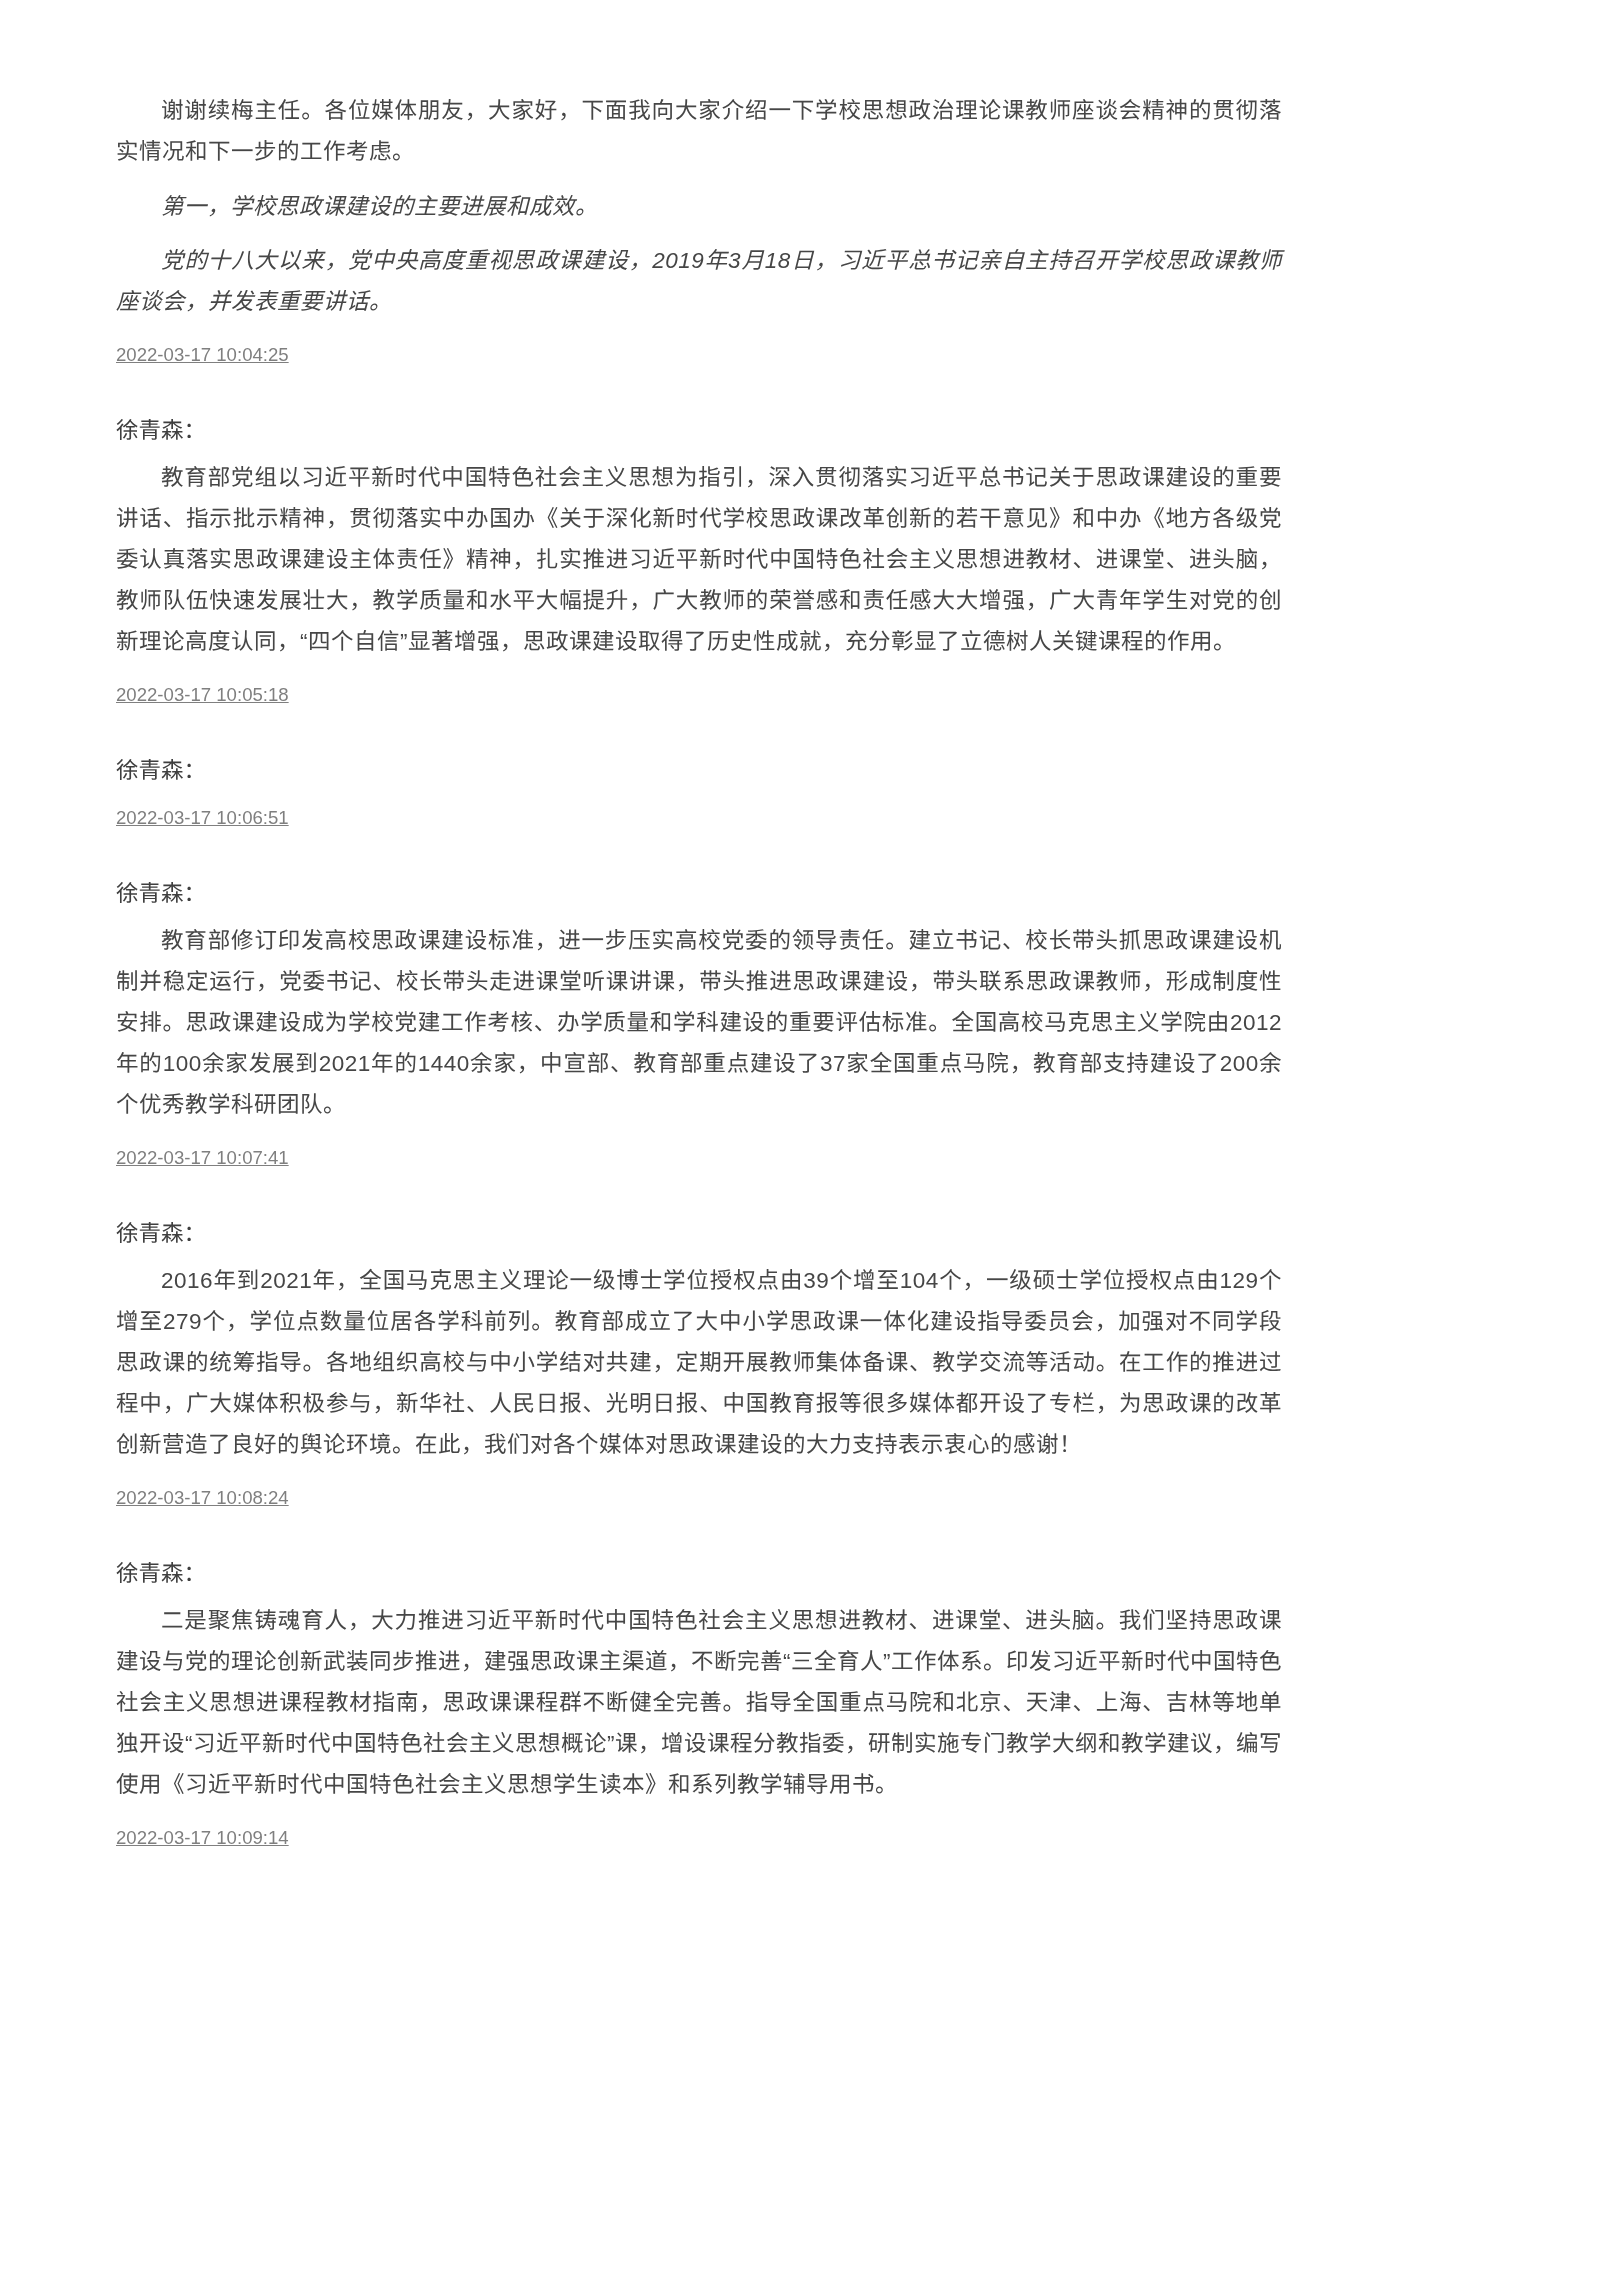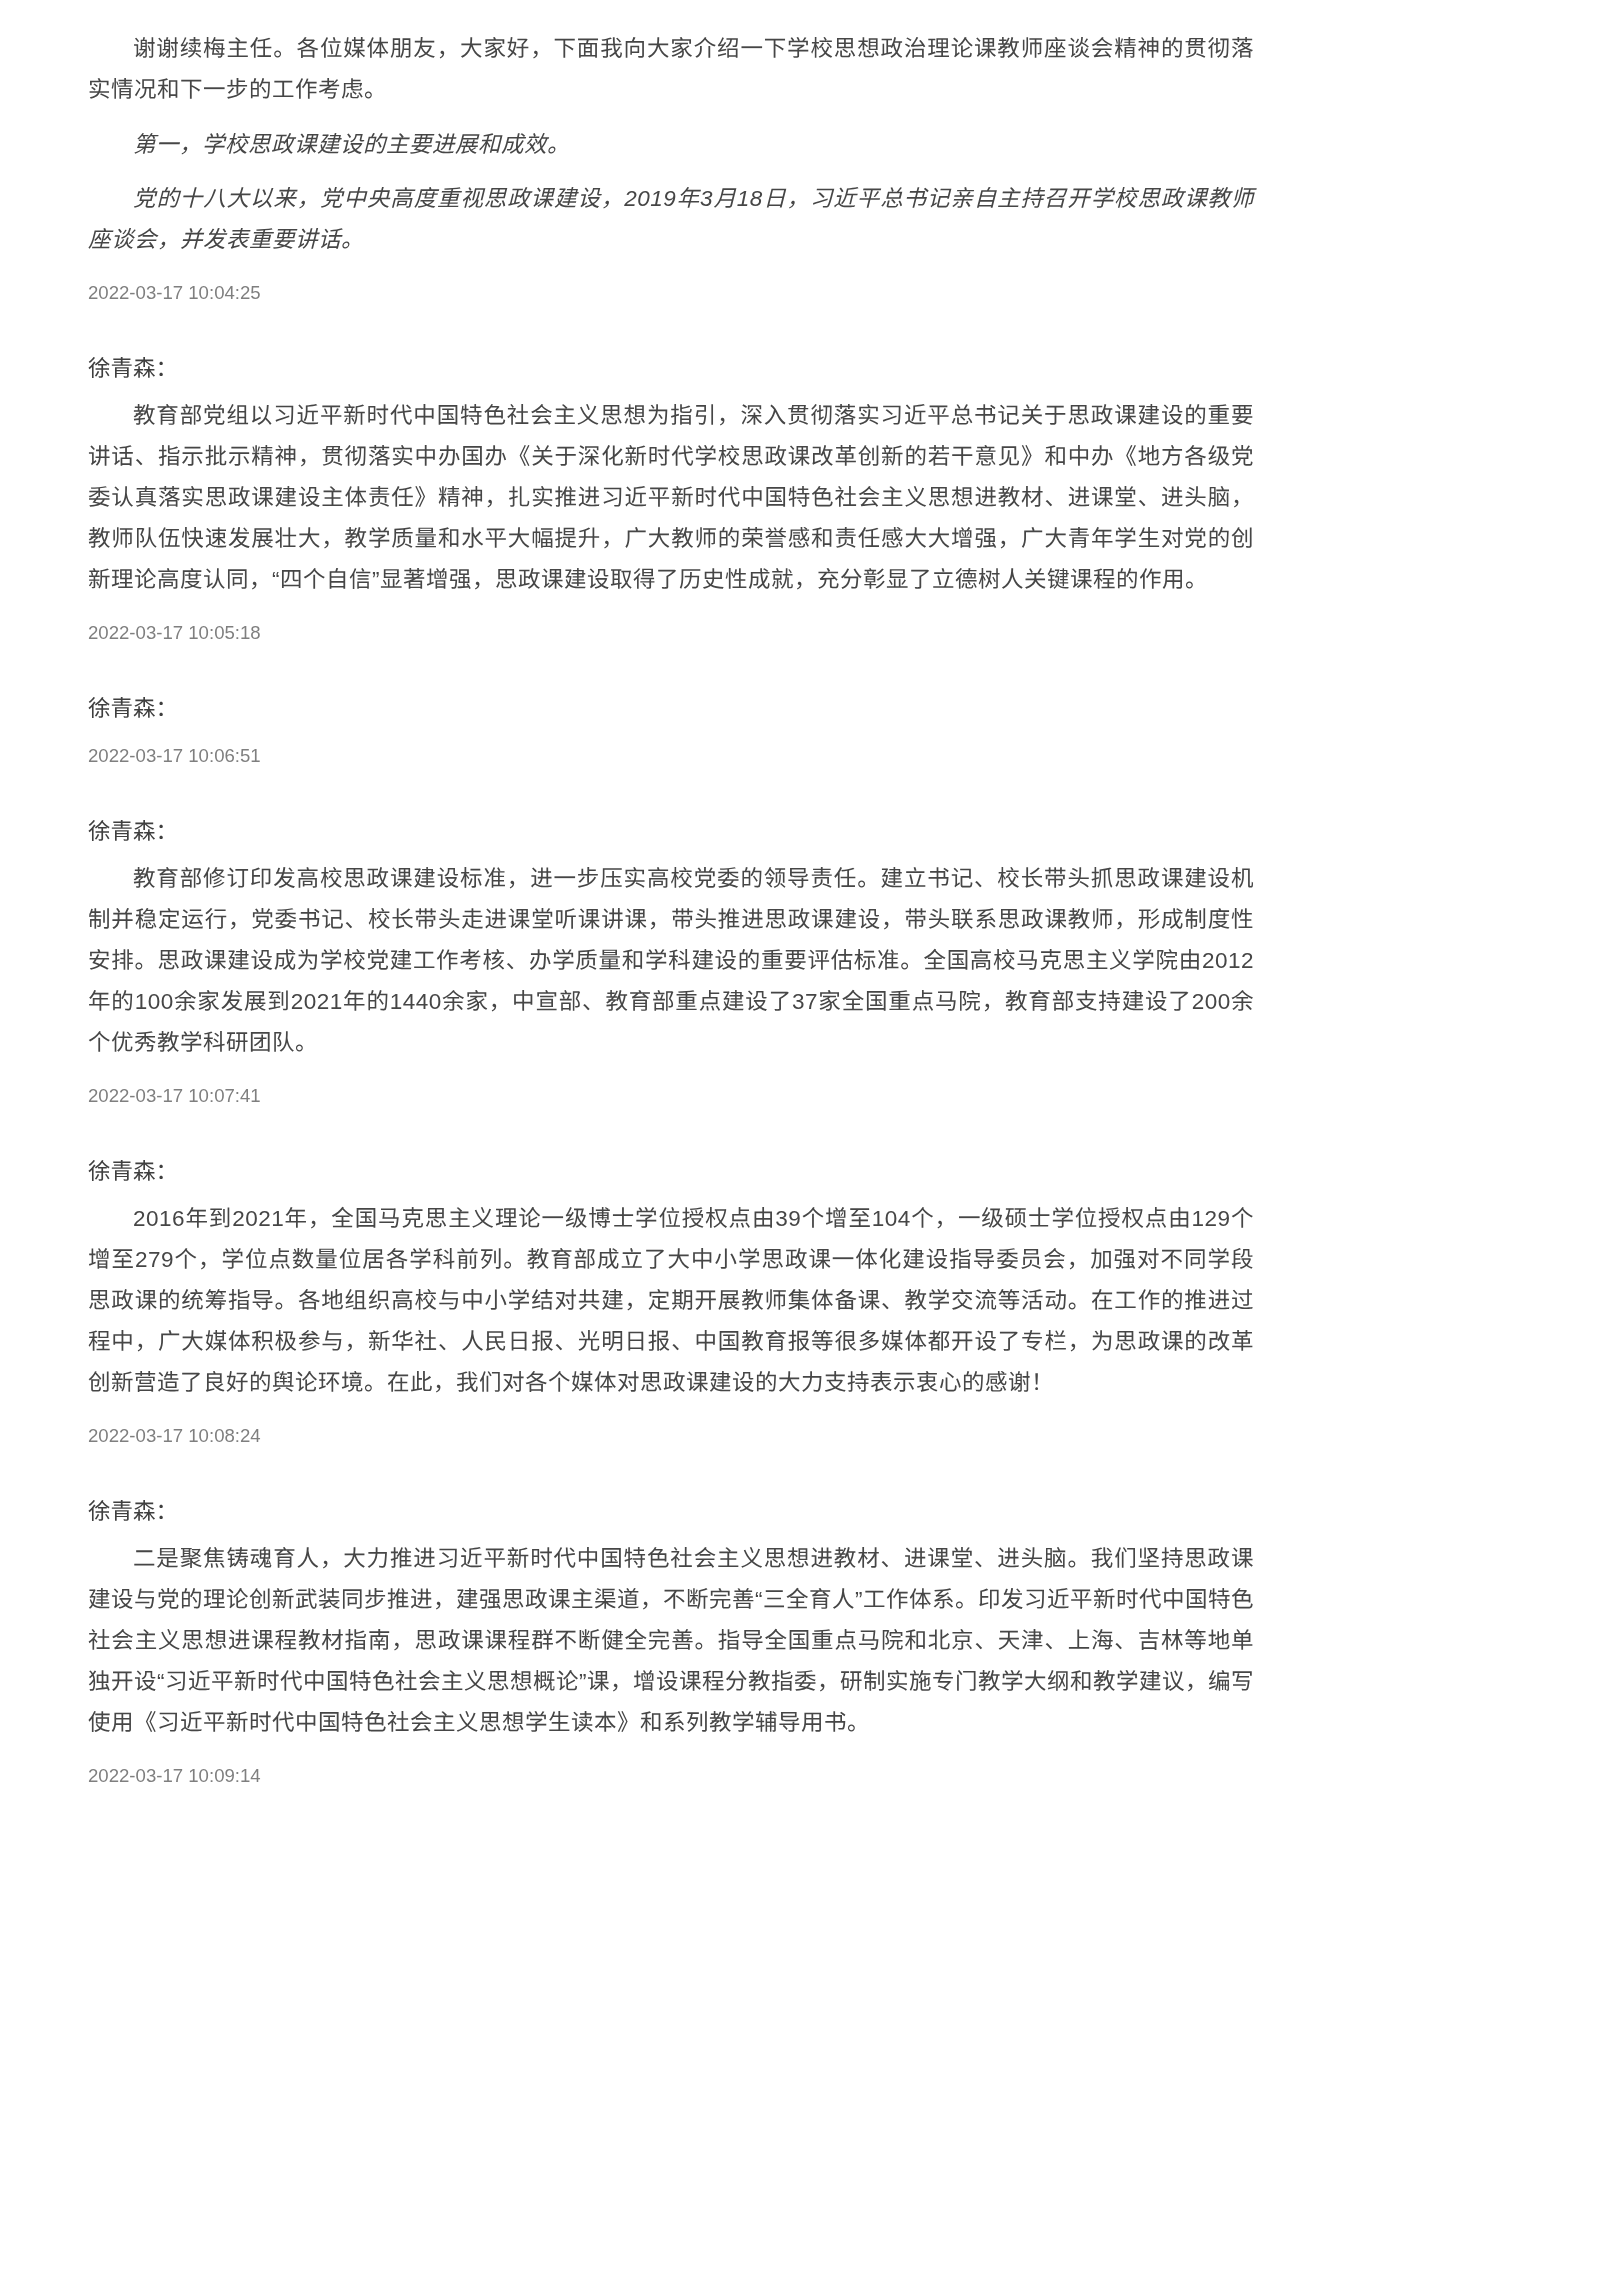--- a/index.html
+++ b/index.html
@@ -9,22 +9,22 @@
     background: #ffffff;
   }
   body {
     width: 1621px;
     min-height: 2293px;
     font-family: "Liberation Sans", "DejaVu Sans", sans-serif;
     box-sizing: border-box;
   }
   .page {
     width: 1166px;
-    margin-left: 88px;
-    padding-top: 28px;
+    margin-left: 116px;
+    padding-top: 90px;
     padding-bottom: 118px;
   }
   .block {
     margin: 0;
   }
   .para {
     margin: 0;
     font-size: 22.5px;
     line-height: 41px;
     color: #464646;
@@ -45,20 +45,21 @@
     color: #3f3f3f;
   }
   .speaker + .para {
     margin-top: 11.8px;
   }
   .timestamp {
     margin: 19.6px 0 0 0;
     font-size: 18.6px;
     line-height: 25.5px;
     color: #7f7f7f;
+    text-decoration: underline;
   }
 </style>
 </head>
 <body>
 
 <div class="page">
 
   <div class="block">
     <p class="para">谢谢续梅主任。各位媒体朋友，大家好，下面我向大家介绍一下学校思想政治理论课教师座谈会精神的贯彻落实情况和下一步的工作考虑。</p>
     <p class="para">第一，学校思政课建设的主要进展和成效。</p>

